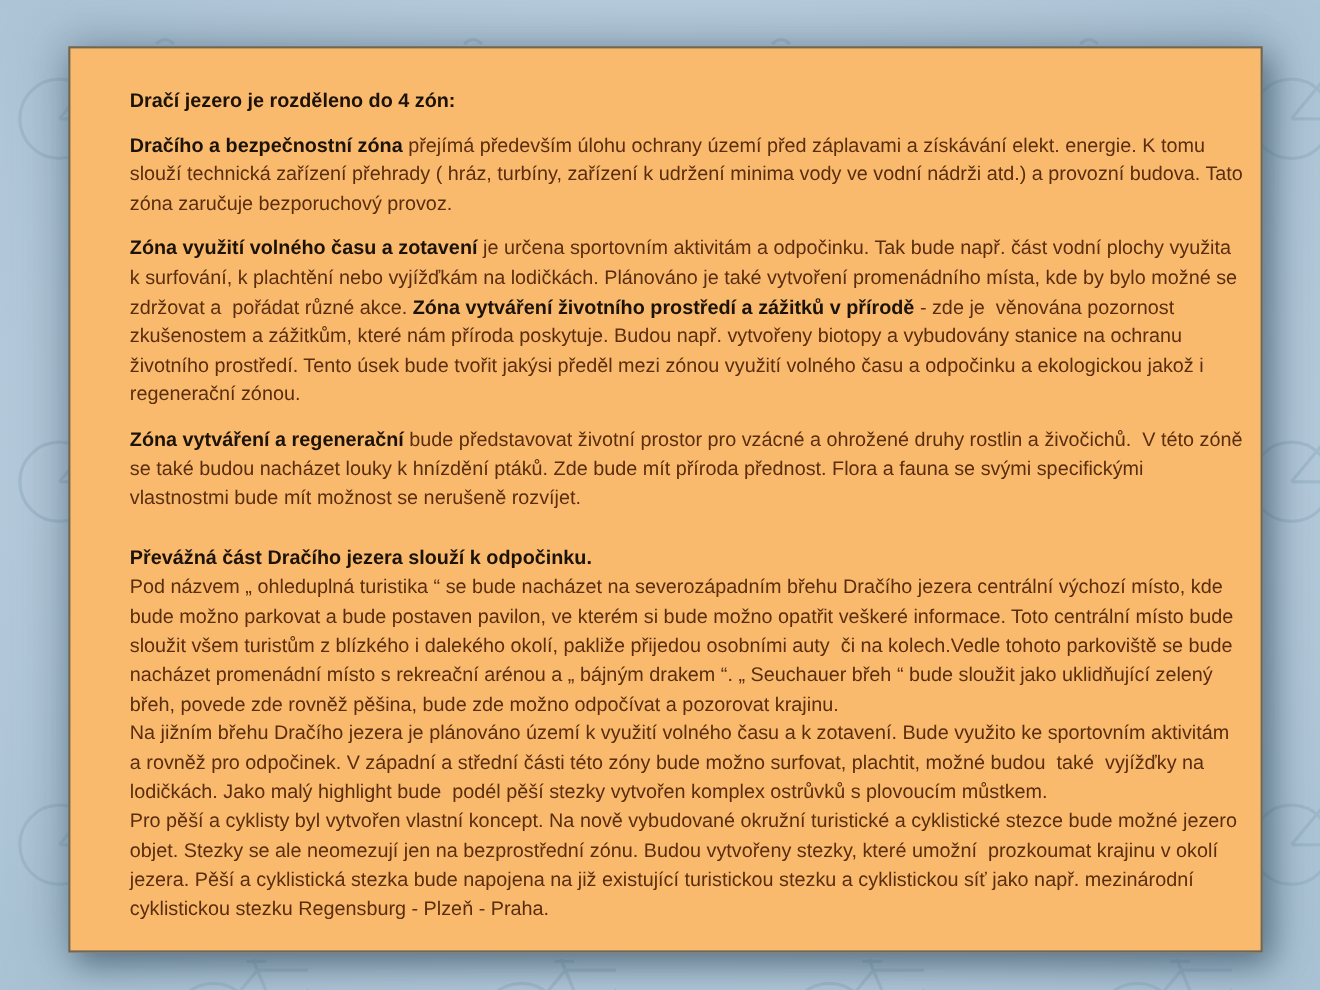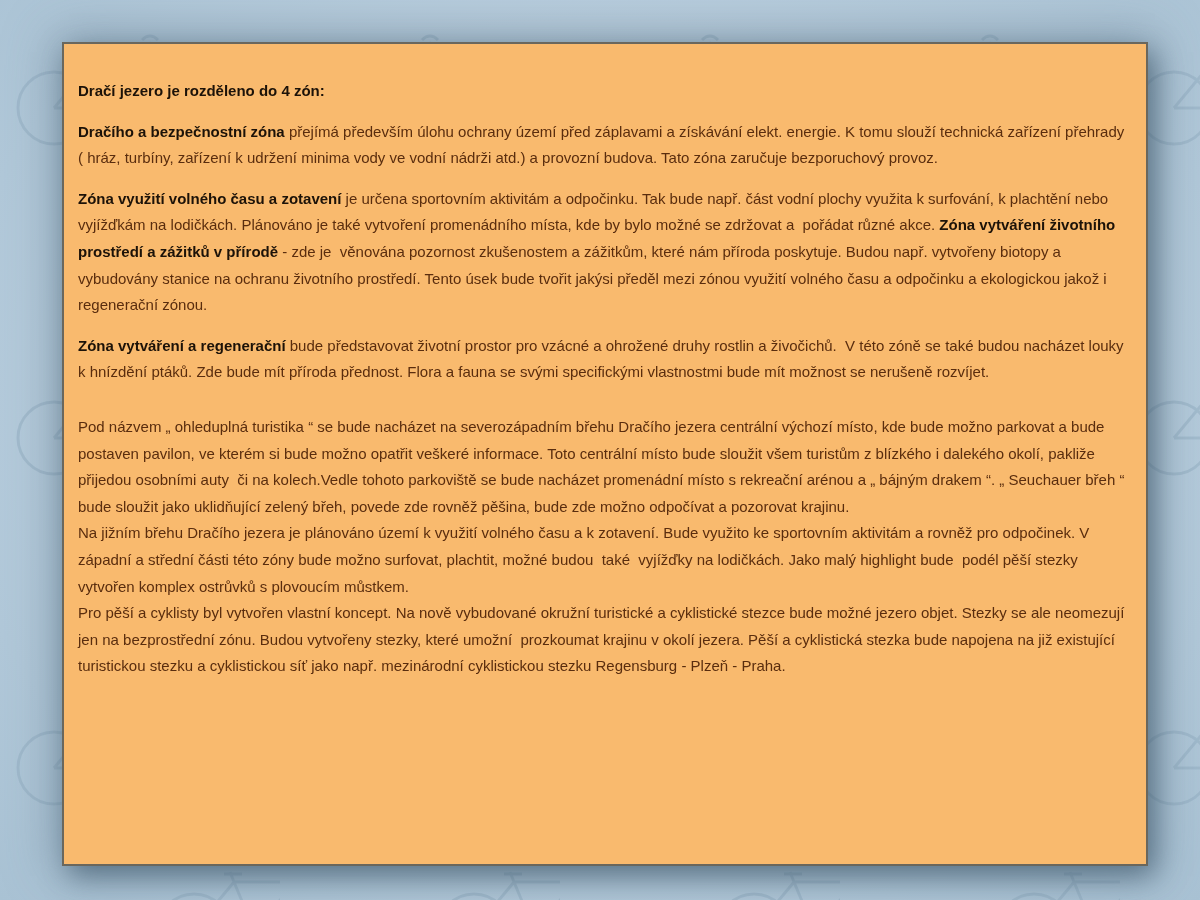--- a/index.html
+++ b/index.html
@@ -25,25 +25,26 @@
   .panel{
     position:absolute;
     left:62px;top:42px;width:1086px;height:824px;
     background:var(--panel-color);
     border:2px solid var(--panel-border);
     box-shadow:7px 10px 26px rgba(55,80,100,.62), 0 0 48px 8px rgba(80,102,120,.38);
     padding:34px 14px 0 14px;
     overflow:hidden;
   }
   .para{
-    font-size:15px;
+    font-size:18px;
     line-height:26.6px;
     color:var(--text-color);
     white-space:pre-wrap;
     text-align:left;
+    margin-left:40px;
   }
   .para .b{
     font-weight:bold;
     color:var(--bold-color);
   }
   .spacer{height:14px;}
 </style>
 </head>
 <body>
 
@@ -70,16 +71,17 @@
 <div class="panel">
     <p class="para"><span class="b">Dračí jezero je rozděleno do 4 zón:</span></p>
     <div class="spacer"></div>
     <p class="para"><span class="b">Dračího a bezpečnostní zóna </span><span>přejímá především úlohu ochrany území před záplavami a získávání elekt. energie. K tomu slouží technická zařízení přehrady ( hráz, turbíny, zařízení k udržení minima vody ve vodní nádrži atd.) a provozní budova. Tato zóna zaručuje bezporuchový provoz.</span></p>
     <div class="spacer"></div>
     <p class="para"><span class="b">Zóna využití volného času a zotavení </span><span>je určena sportovním aktivitám a odpočinku. Tak bude např. část vodní plochy využita k surfování, k plachtění nebo vyjížďkám na lodičkách. Plánováno je také vytvoření promenádního místa, kde by bylo možné se zdržovat a  pořádat různé akce. </span><span class="b">Zóna vytváření životního prostředí a zážitků v přírodě </span><span>- zde je  věnována pozornost zkušenostem a zážitkům, které nám příroda poskytuje. Budou např. vytvořeny biotopy a vybudovány stanice na ochranu životního prostředí. Tento úsek bude tvořit jakýsi předěl mezi zónou využití volného času a odpočinku a ekologickou jakož i regenerační zónou.</span></p>
     <div class="spacer"></div>
     <p class="para"><span class="b">Zóna vytváření a regenerační </span><span>bude představovat životní prostor pro vzácné a ohrožené druhy rostlin a živočichů.  V této zóně se také budou nacházet louky k hnízdění ptáků. Zde bude mít příroda přednost. Flora a fauna se svými specifickými vlastnostmi bude mít možnost se nerušeně rozvíjet.</span></p>
     <div class="spacer"></div>
     <div class="spacer"></div>
+    <p class="para"><span class="b">Převážná část Dračího jezera slouží k odpočinku.</span></p>
     <p class="para"><span>Pod názvem „ ohleduplná turistika “ se bude nacházet na severozápadním břehu Dračího jezera centrální výchozí místo, kde bude možno parkovat a bude postaven pavilon, ve kterém si bude možno opatřit veškeré informace. Toto centrální místo bude sloužit všem turistům z blízkého i dalekého okolí, pakliže přijedou osobními auty  či na kolech.Vedle tohoto parkoviště se bude nacházet promenádní místo s rekreační arénou a „ bájným drakem “. „ Seuchauer břeh “ bude sloužit jako uklidňující zelený břeh, povede zde rovněž pěšina, bude zde možno odpočívat a pozorovat krajinu.</span></p>
     <p class="para"><span>Na jižním břehu Dračího jezera je plánováno území k využití volného času a k zotavení. Bude využito ke sportovním aktivitám a rovněž pro odpočinek. V západní a střední části této zóny bude možno surfovat, plachtit, možné budou  také  vyjížďky na lodičkách. Jako malý highlight bude  podél pěší stezky vytvořen komplex ostrůvků s plovoucím můstkem.</span></p>
     <p class="para"><span>Pro pěší a cyklisty byl vytvořen vlastní koncept. Na nově vybudované okružní turistické a cyklistické stezce bude možné jezero objet. Stezky se ale neomezují jen na bezprostřední zónu. Budou vytvořeny stezky, které umožní  prozkoumat krajinu v okolí jezera. Pěší a cyklistická stezka bude napojena na již existující turistickou stezku a cyklistickou síť jako např. mezinárodní cyklistickou stezku Regensburg - Plzeň - Praha.</span></p>
   </div>
 
 </body></html>

